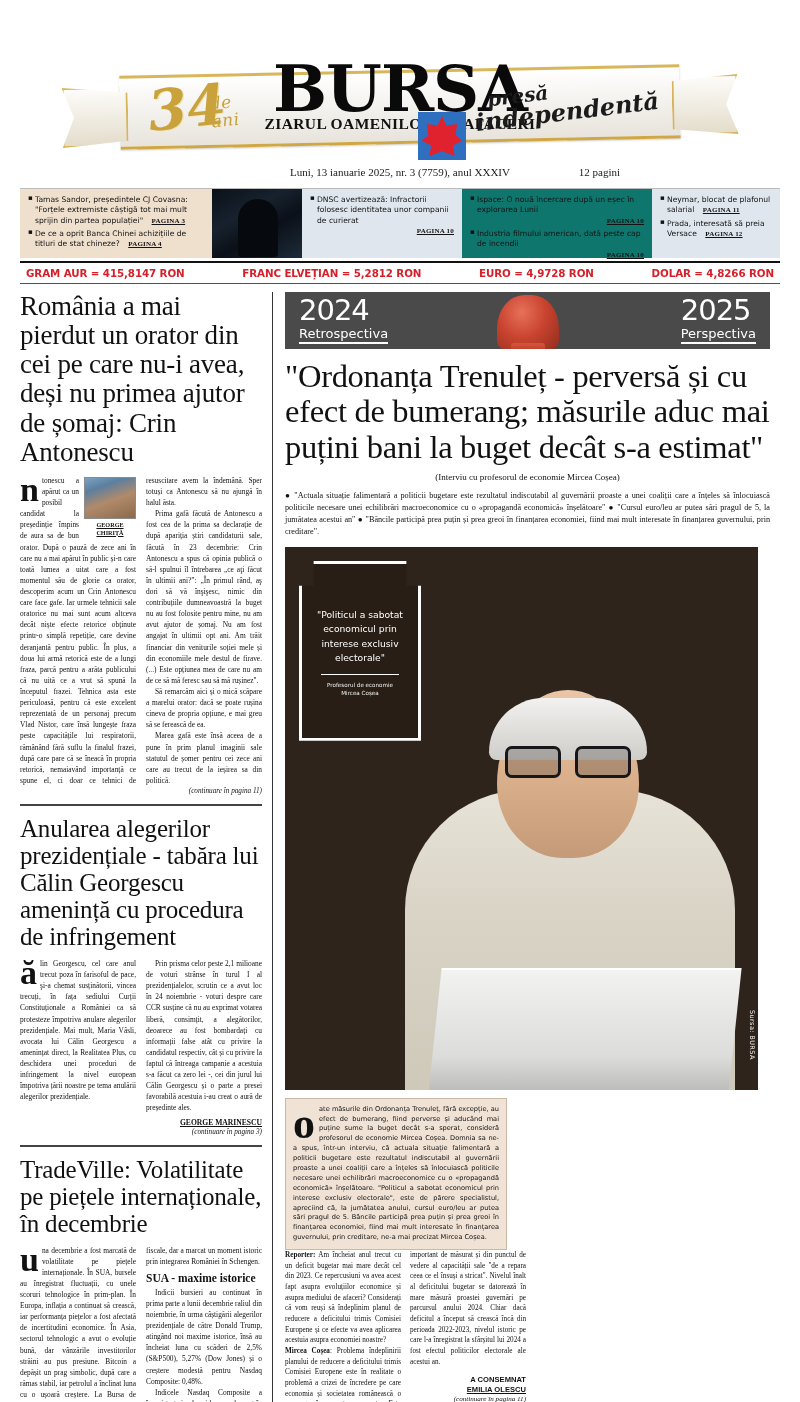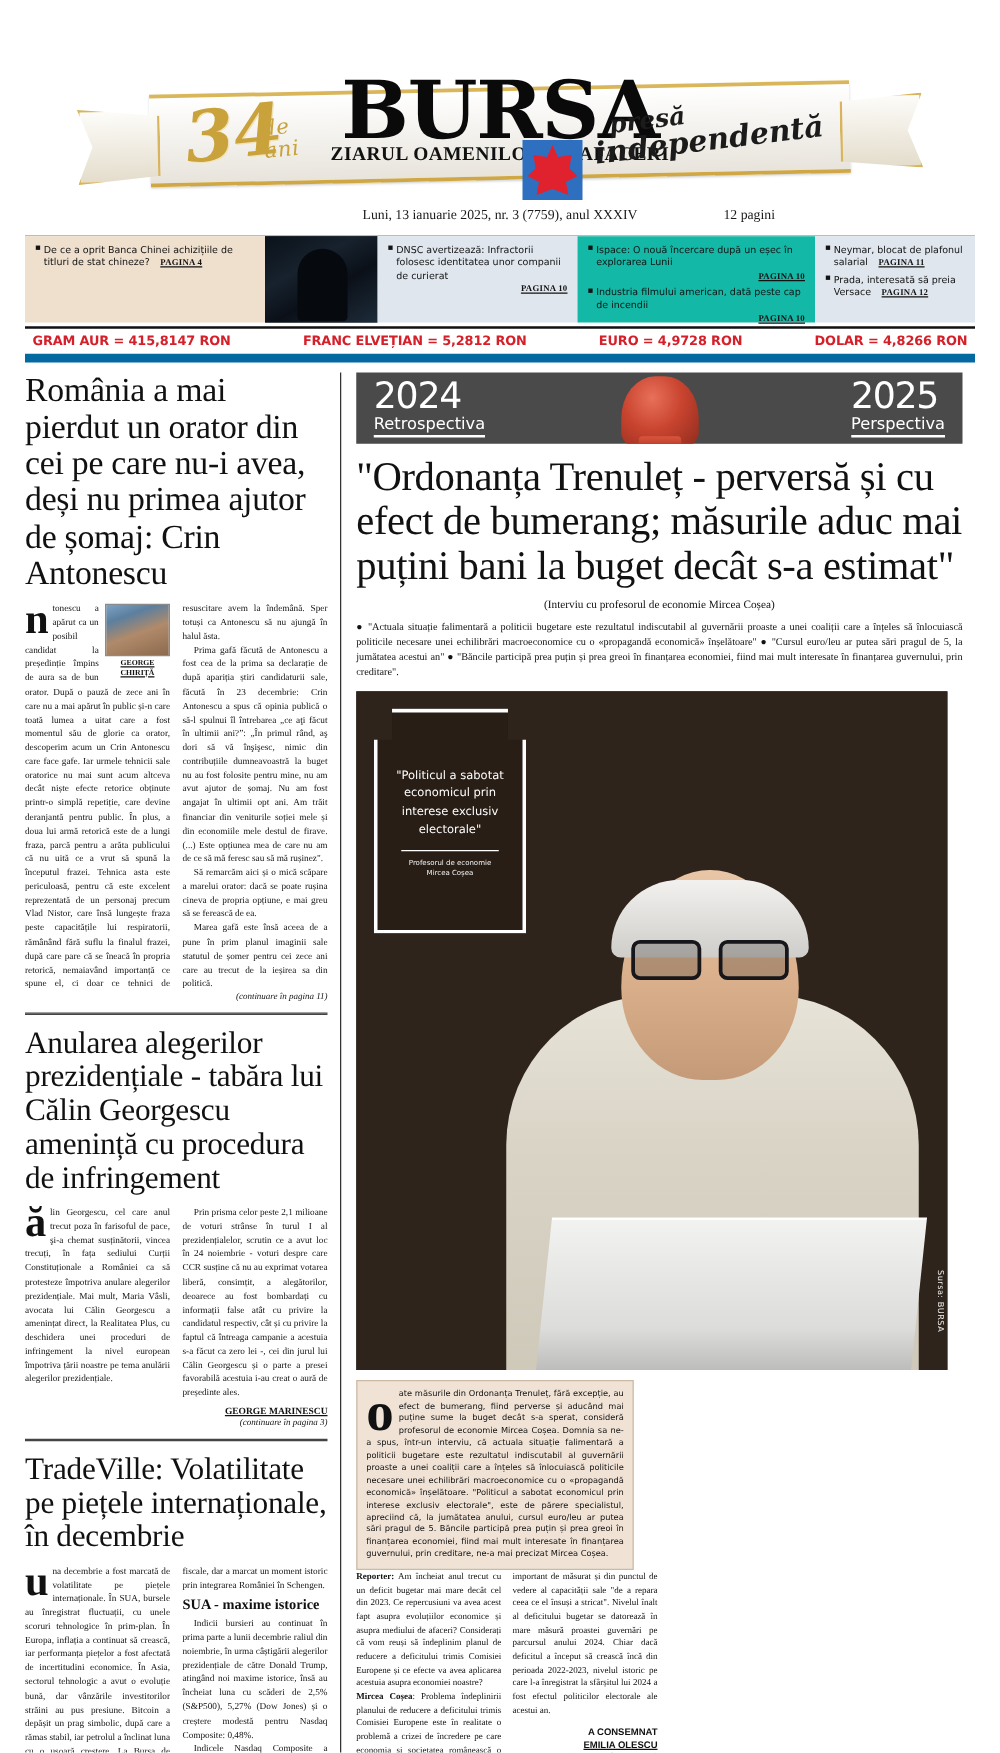--- a/index.html
+++ b/index.html
@@ -77,33 +77,33 @@
   .teasers { display:flex; height:70px; margin-top:6px; border-top:1px solid #bbb; }
   .tz { padding:6px 8px 4px 8px; position:relative; }
   .tz.a { width:192px; background:#efdfcd; }
   .tz.pic { width:90px; background:#0d1620; padding:0;
             background-image:linear-gradient(150deg,#0a1119 0%,#17222e 35%,#0b1018 60%,#1d2c3a 100%); }
   .tz.pic .hood{
     position:absolute; left:26px; top:10px; width:40px; height:58px;
     background:#06090d; border-radius:22px 22px 4px 4px;
   }
   .tz.b { width:160px; background:#dfe6ee; }
-  .tz.c { width:190px; background:#14b8a6; }
+  .tz.c { width:190px; background:#0f766e; }
   .tz.d { width:128px; background:#dfe6ee; }
   .tz ul { list-style:none; margin:0; padding:0; }
   .tz li { font-family:"DejaVu Sans", sans-serif; font-size:7.6px; line-height:1.36;
            margin-bottom:3px; padding-left:7px; position:relative; color:#131313; }
   .tz li:before{ content:"\25AA"; position:absolute; left:0; top:-1px; font-size:7px; }
   .tz .pg { display:block; text-align:right; font-family:"Liberation Serif",serif;
             font-weight:700; font-size:7px; letter-spacing:.2px;
             text-decoration:underline; margin-top:1px; }
   .tz .pg.inline{ display:inline; margin-left:6px; }
 
   
-  .rates-wrap { border-top:2px solid #111; border-bottom:7px solid #0369a1; margin-top:3px; }
+  .rates-wrap { border-top:2px solid #111; border-bottom:1px solid #0369a1; margin-top:3px; }
   .rates { display:flex; justify-content:space-between; padding:4px 6px 4px 6px; }
   .rates div {
     font-family:"DejaVu Sans", sans-serif; font-weight:700; font-size:10.3px;
     color:#d5202a; letter-spacing:-.1px;
   }
 
   
   .main { display:flex; margin-top:8px; }
   .col-left { width:253px; padding-right:10px; border-right:1px solid #333; }
   .col-right { width:497px; padding-left:12px; }
@@ -304,20 +304,24 @@
   <div class="dateline">
     <span>Luni, 13 ianuarie 2025, nr. 3 (7759), anul XXXIV</span>
     <span class="pages">12 pagini</span>
   </div>
 
   <div class="teasers">
 
     <div class="tz a">
       <ul>
         <li>
+          <span>Tamas Sandor, președintele CJ Covasna: "Forțele extremiste câștigă tot mai mult sprijin din partea populației"</span>
+          <span class="pg inline">PAGINA 3</span>
+        </li>
+        <li>
           <span>De ce a oprit Banca Chinei achizițiile de titluri de stat chineze?</span>
           <span class="pg inline">PAGINA 4</span>
         </li>
       </ul>
     </div>
 
     <div class="tz pic">
       <div class="hood"></div>
     </div>
 

